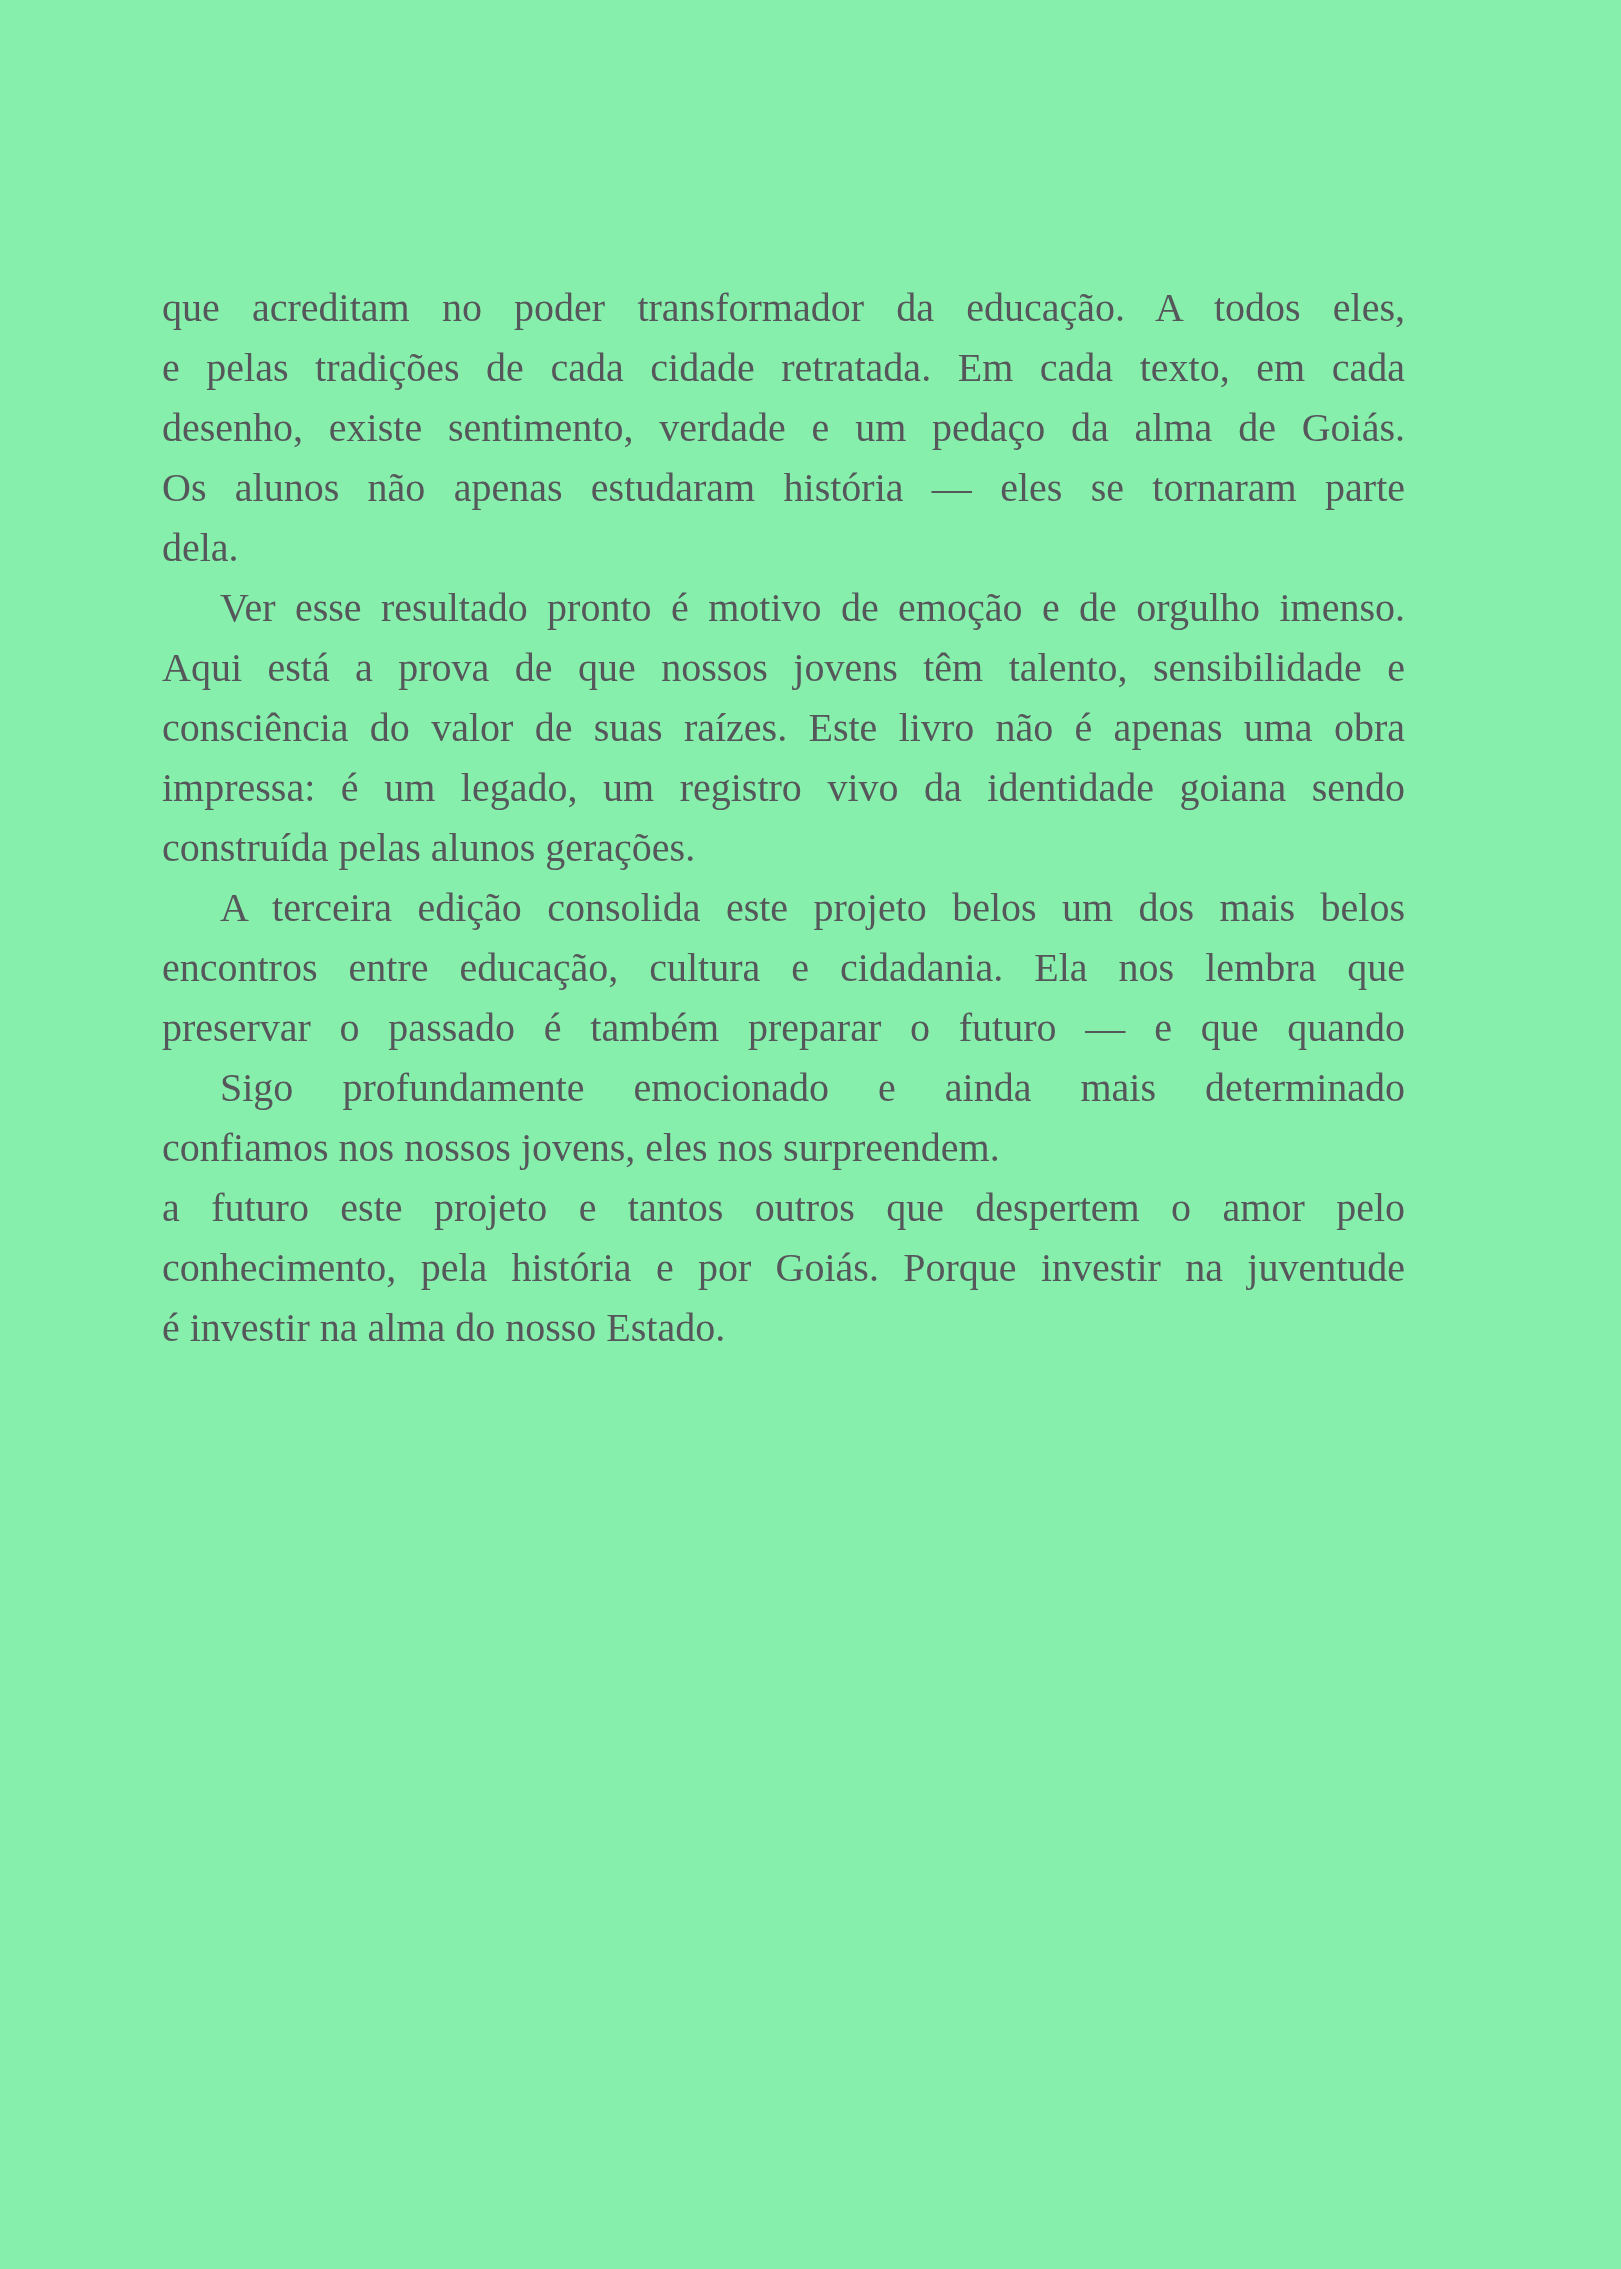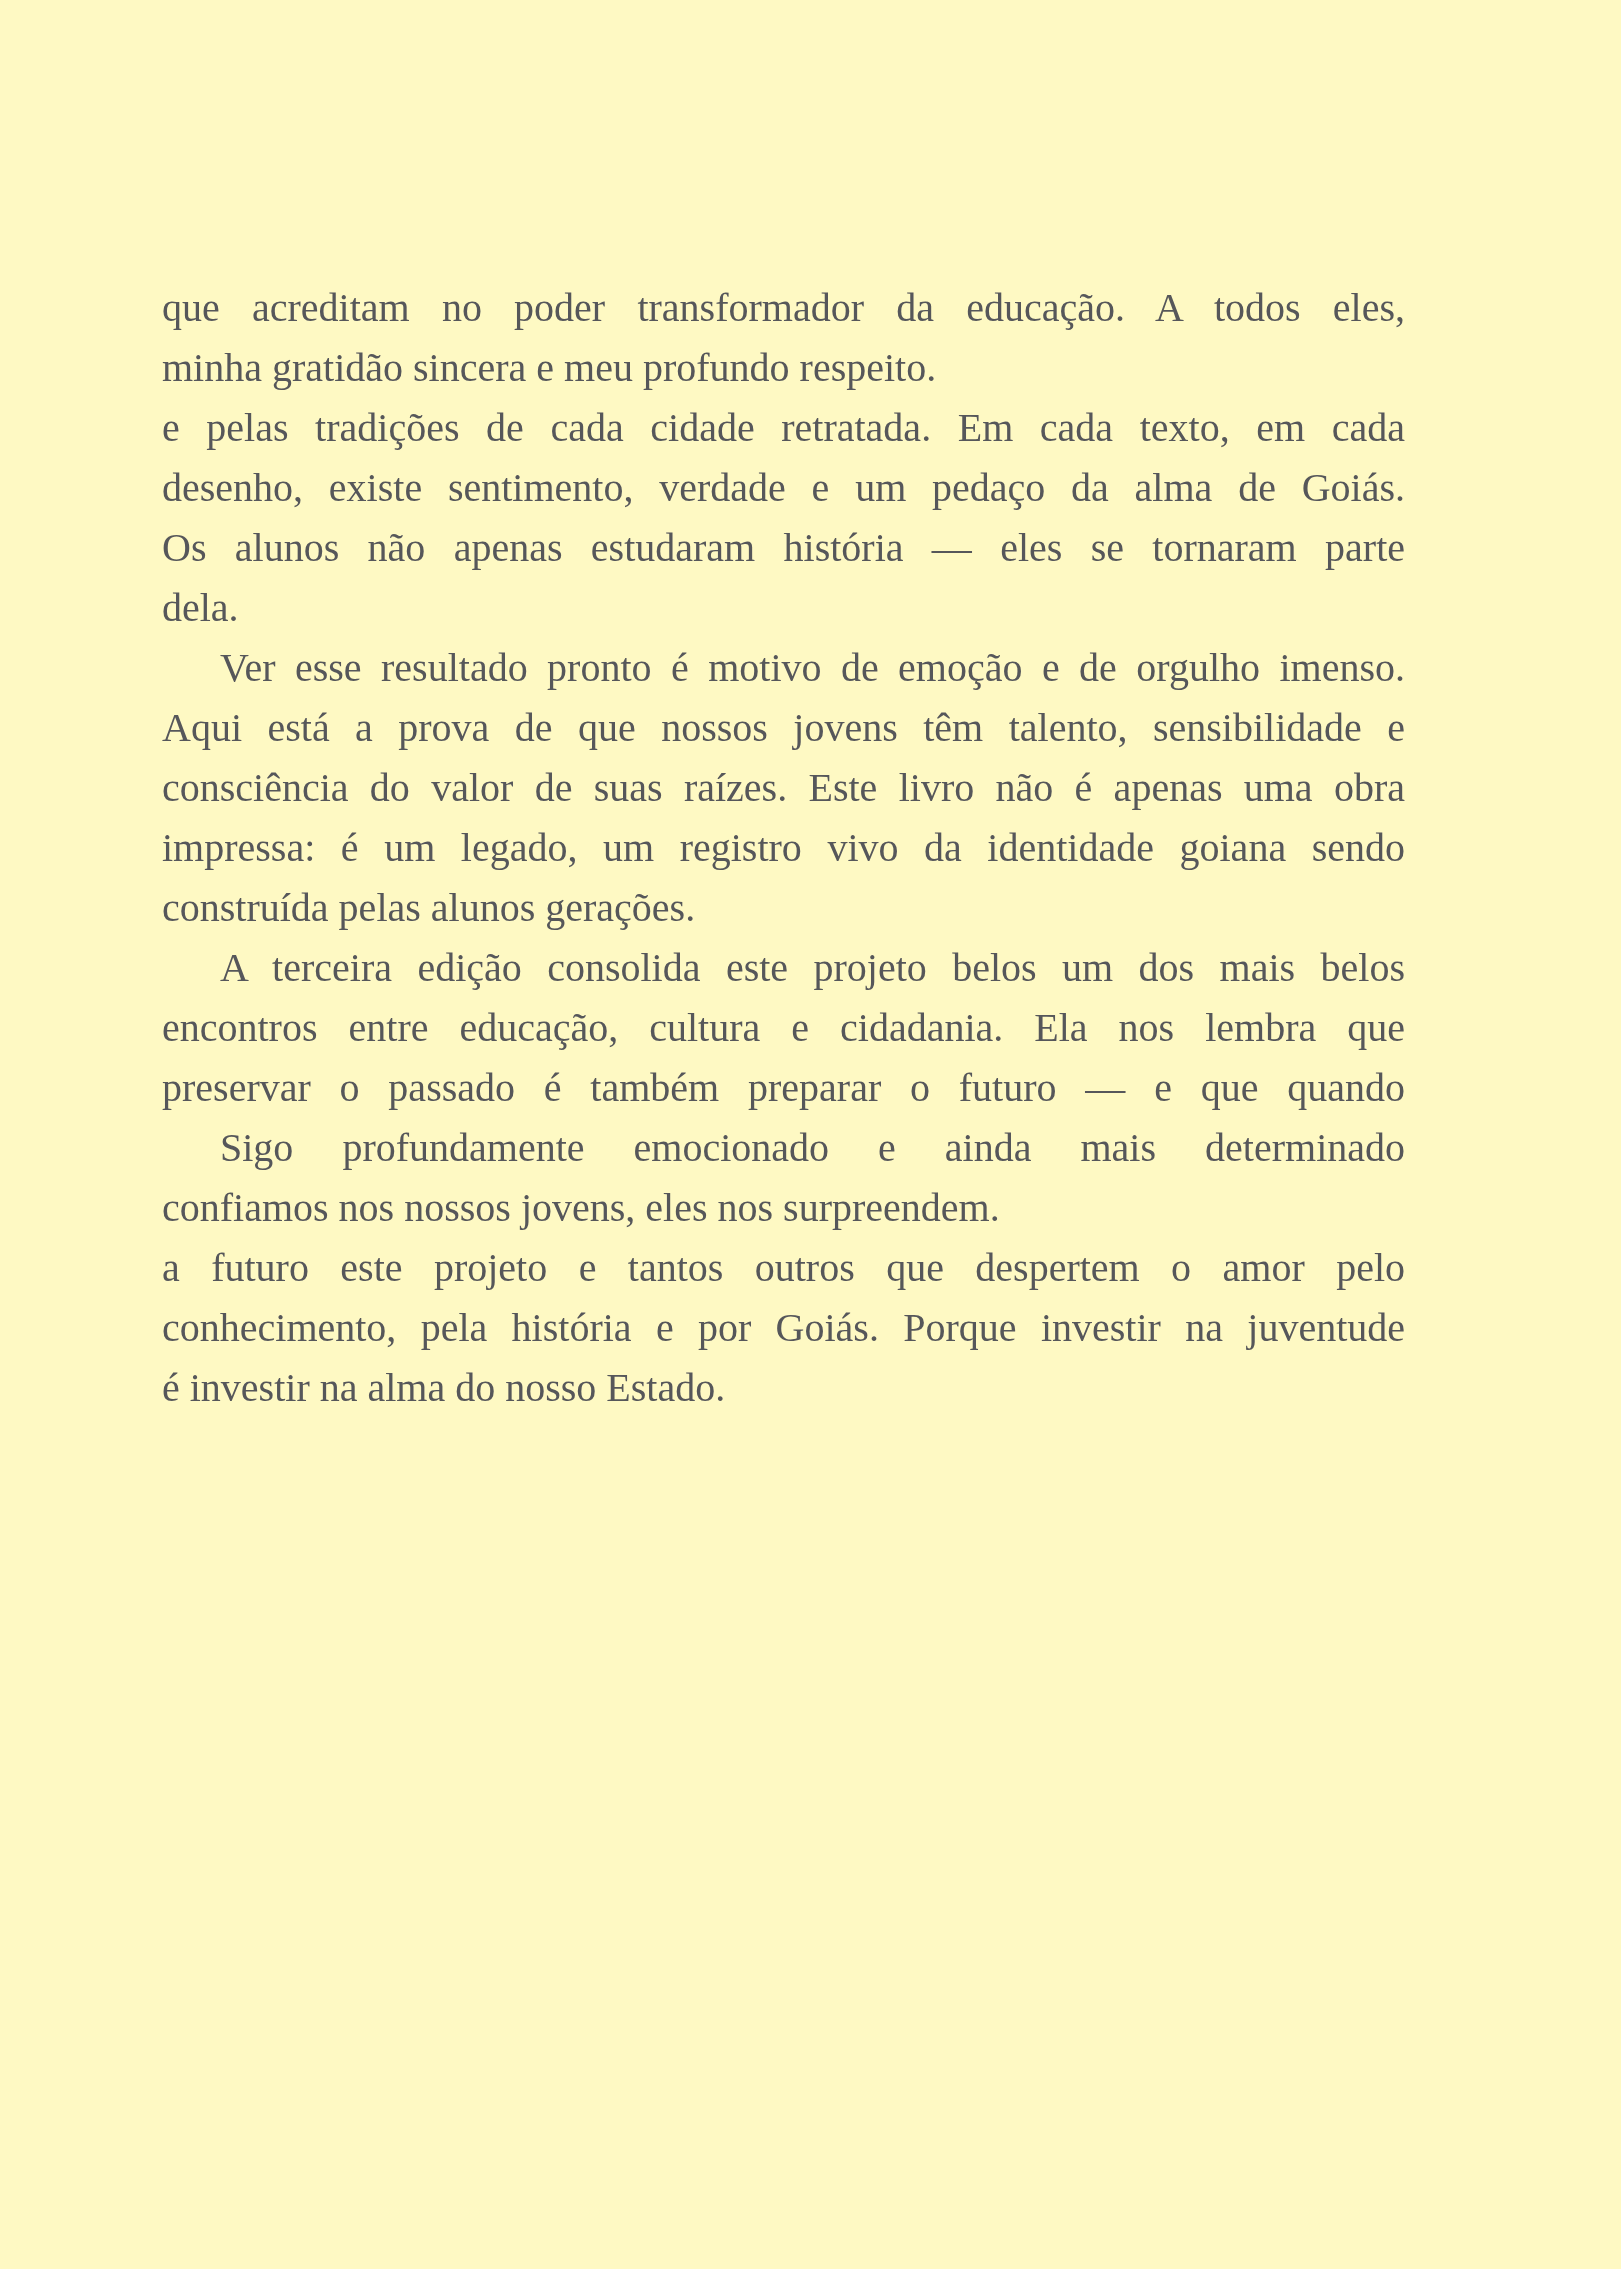--- a/index.html
+++ b/index.html
@@ -4,21 +4,21 @@
 <style>
   html, body {
     margin: 0;
     padding: 0;
     background: #ffffff;
   }
   .page {
     position: relative;
     width: 1622px;
     height: 2270px;
-    background: #fef9c3;
+    background: #86efac;
     overflow: hidden;
   }
   .text-block {
     position: absolute;
     left: 162px;
     top: 278px;
     width: 1243px;
     font-family: "Liberation Serif", "DejaVu Serif", serif;
     font-size: 40px;
     line-height: 60px;
@@ -48,21 +48,20 @@
   .line.indent {
     text-indent: 58px;
   }
 </style>
 </head>
 <body>
 
 <div class="page">
   <div class="text-block" id="text-block">
       <div class="line">que acreditam no poder transformador da educação. A todos eles,</div>
-      <div class="line last">minha gratidão sincera e meu profundo respeito.</div>
       <div class="line">e pelas tradições de cada cidade retratada. Em cada texto, em cada</div>
       <div class="line">desenho, existe sentimento, verdade e um pedaço da alma de Goiás.</div>
       <div class="line">Os alunos não apenas estudaram história — eles se tornaram parte</div>
       <div class="line last">dela.</div>
       <div class="line indent">Ver esse resultado pronto é motivo de emoção e de orgulho imenso.</div>
       <div class="line">Aqui está a prova de que nossos jovens têm talento, sensibilidade e</div>
       <div class="line">consciência do valor de suas raízes. Este livro não é apenas uma obra</div>
       <div class="line">impressa: é um legado, um registro vivo da identidade goiana sendo</div>
       <div class="line last">construída pelas alunos gerações.</div>
       <div class="line indent">A terceira edição consolida este projeto belos um dos mais belos</div>

